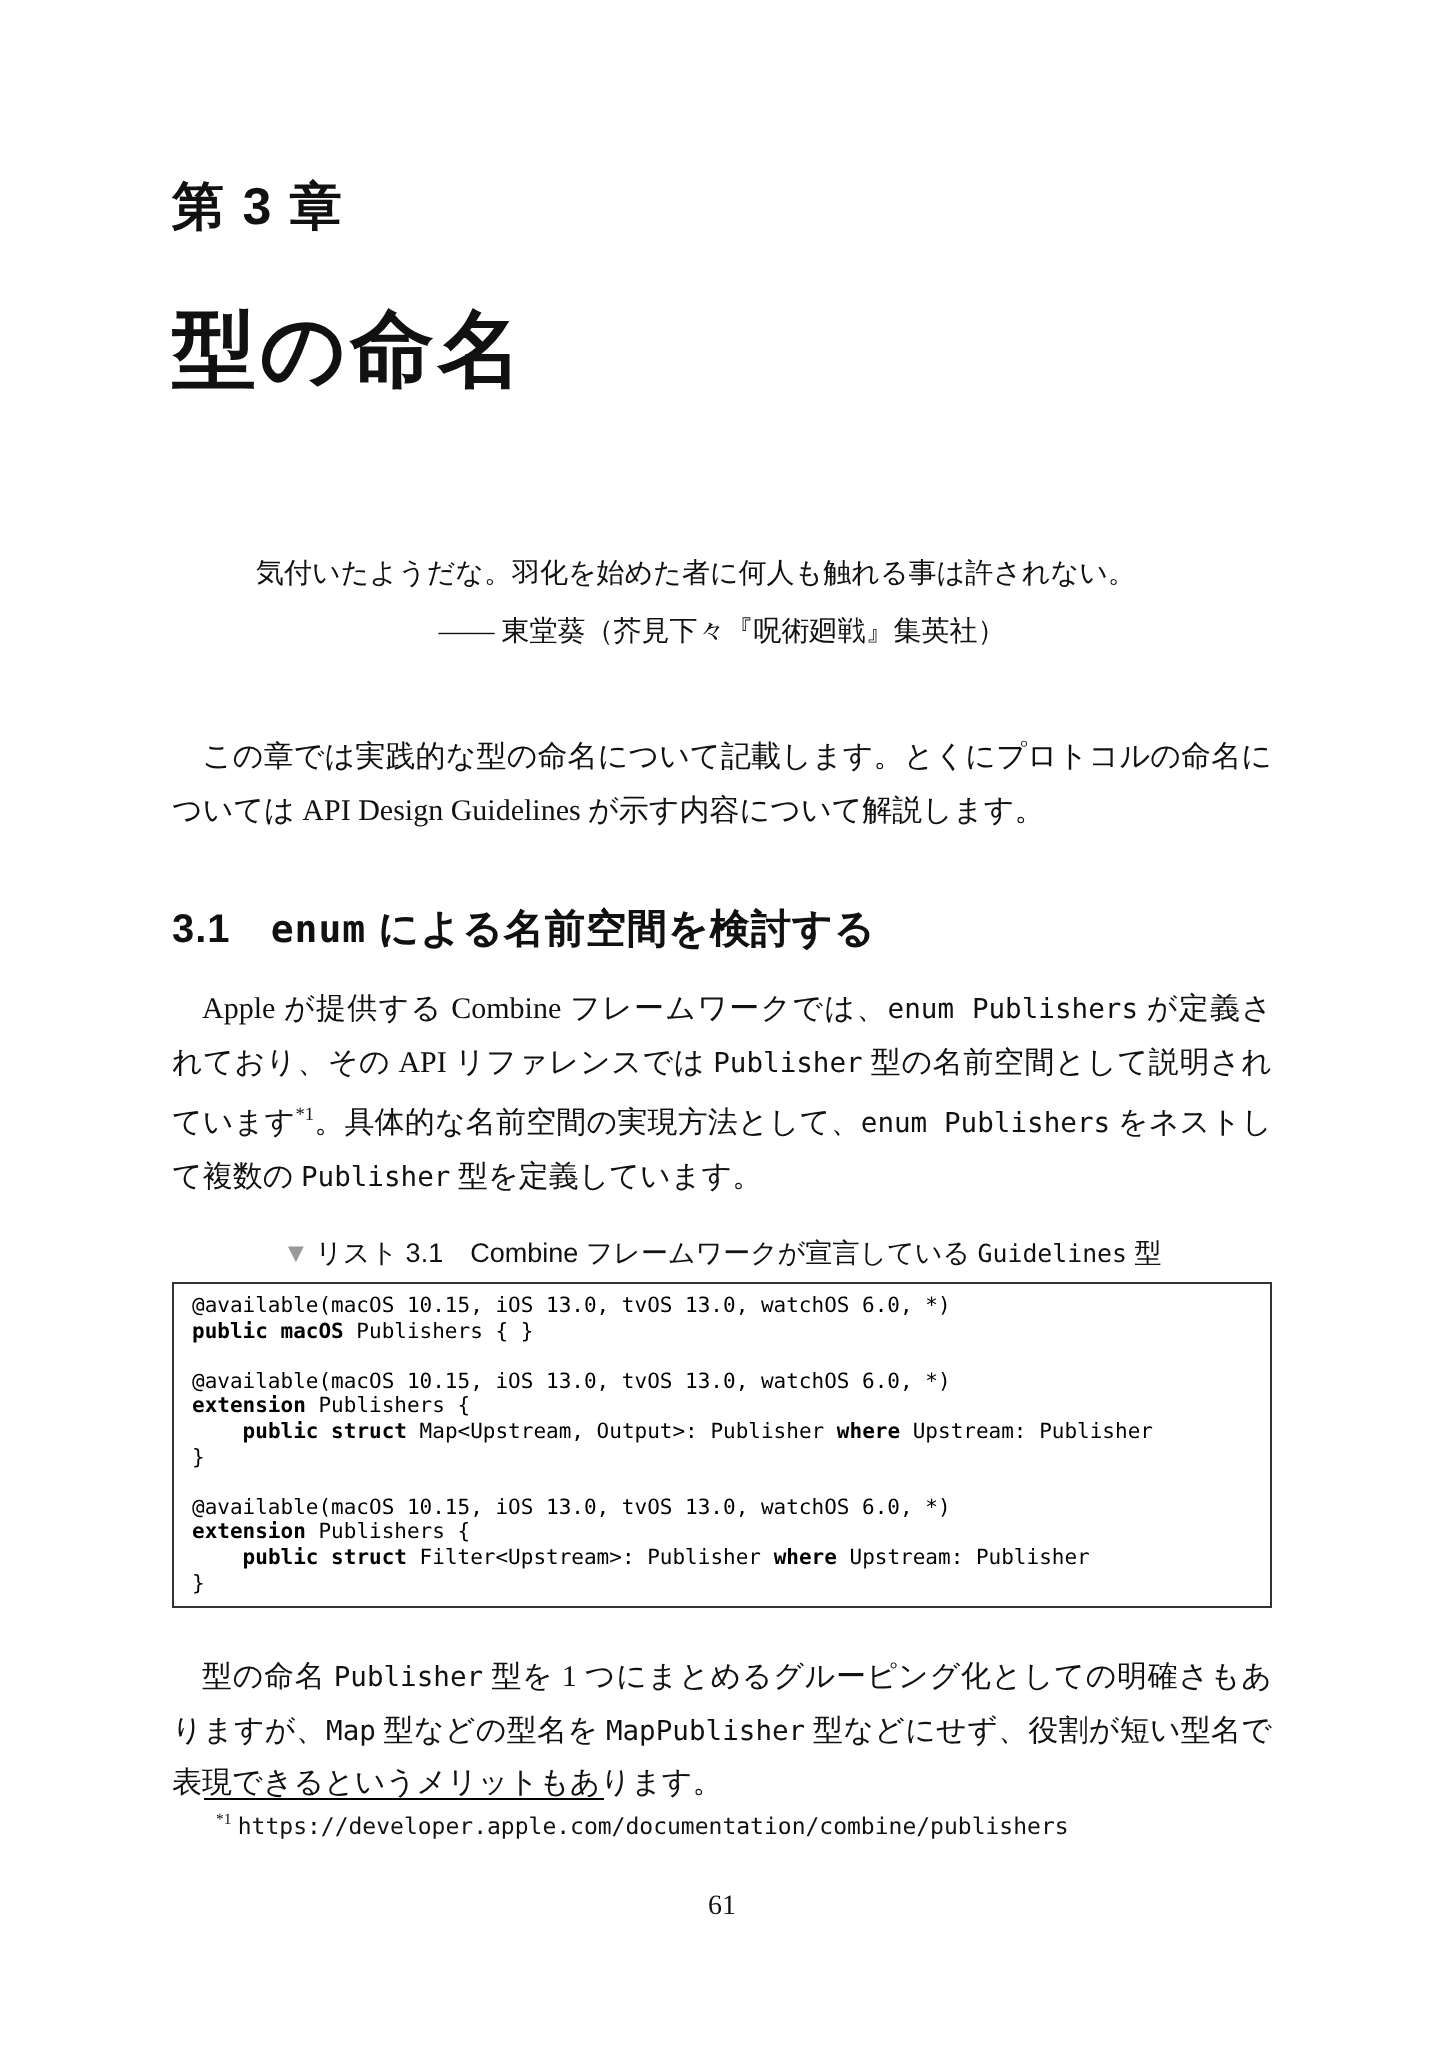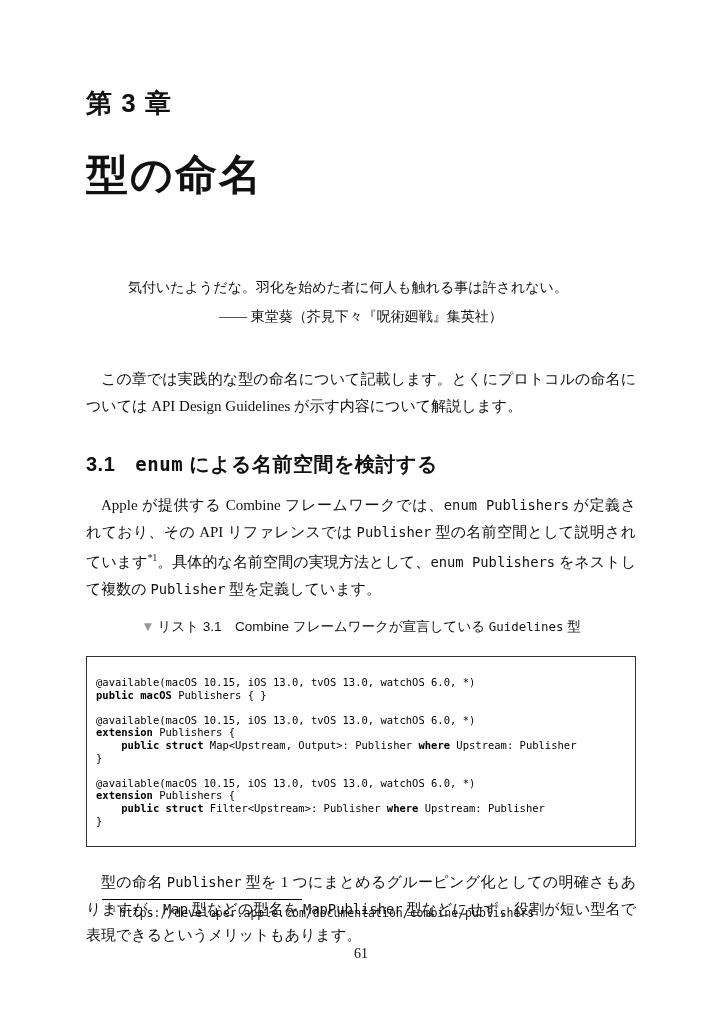--- a/index.html
+++ b/index.html
@@ -49,23 +49,23 @@
   .section-number { margin-right: 20px; }
   .section-heading .tt { font-size: 0.95em; }
   .listing-caption {
     margin-top: 16px;
     text-align: center;
     font-family: "Liberation Sans", sans-serif;
     font-size: 13.5px;
   }
   .caption-marker { color: #999; margin-right: 3px; }
   .code-block {
-    margin-top: 20px;
+    margin-top: 5px;
     border: 1px solid #333;
-    padding: 19px 9px;
+    padding: 5px 9px;
     font-family: "DejaVu Sans Mono", monospace;
     font-size: 10.5px;
     line-height: 12.6px;
     color: #000;
   }
   .code-line { white-space: pre; }
   .tt { font-family: "DejaVu Sans Mono", monospace; font-size: 0.92em; }
   .b { font-weight: bold; }
   sup { font-size: 0.62em; }
   .para-after-code { margin-top: 22px; }

